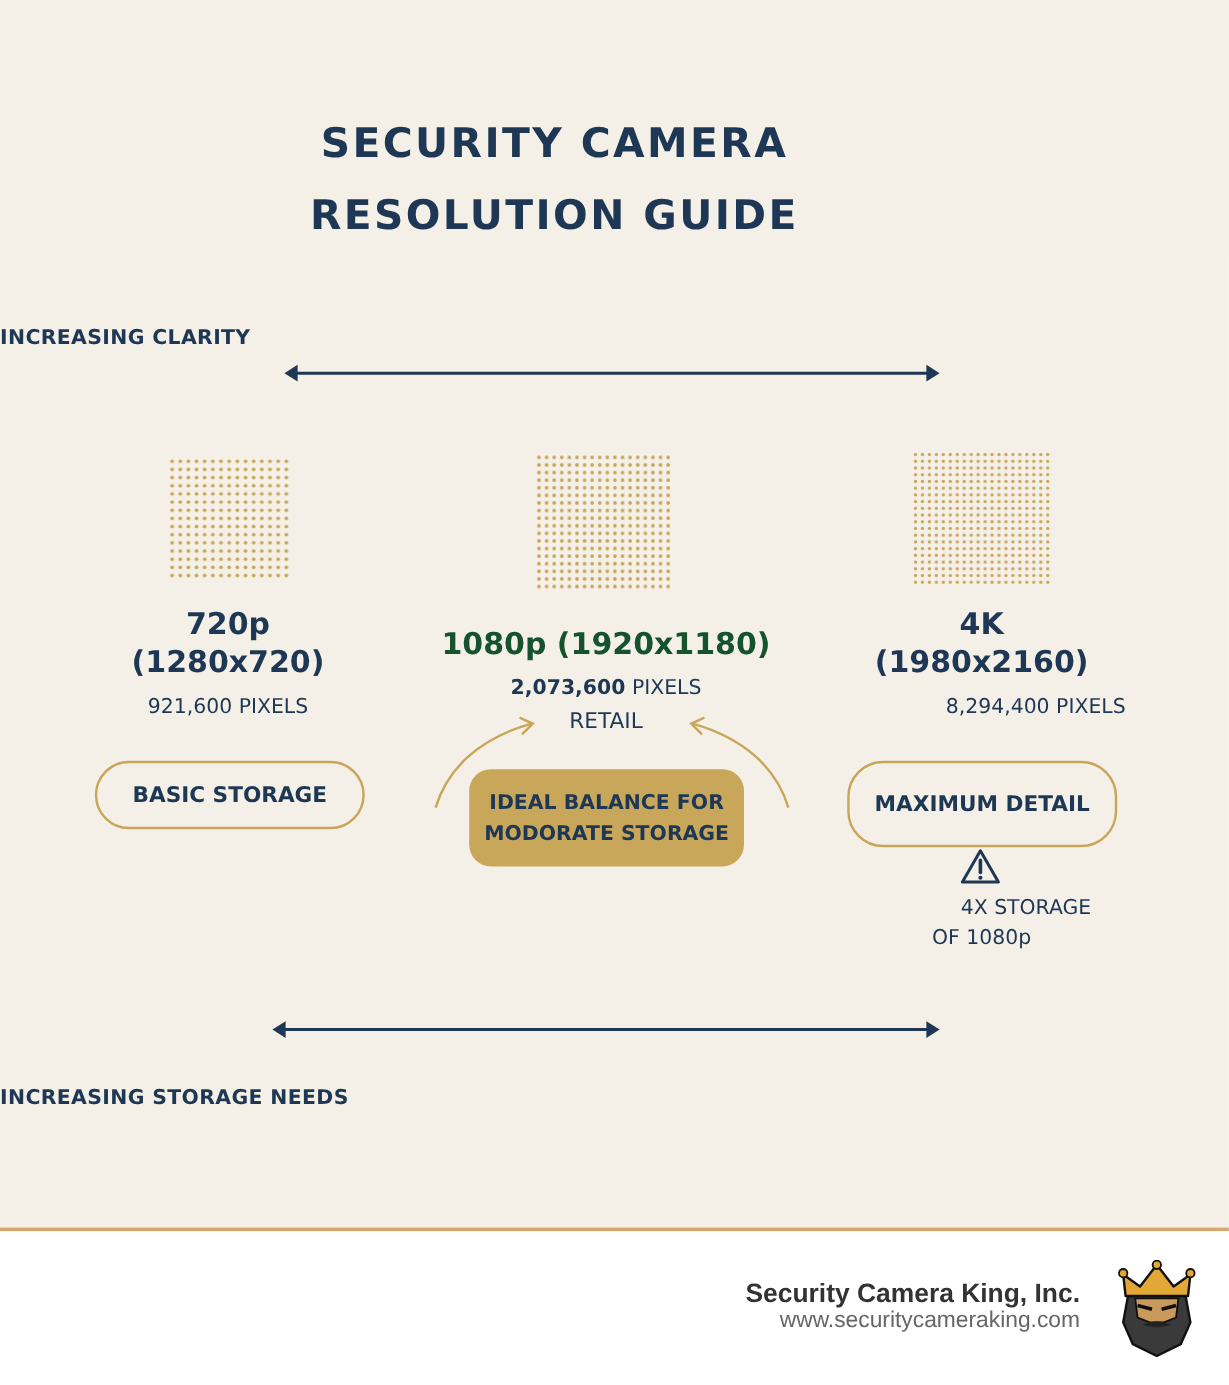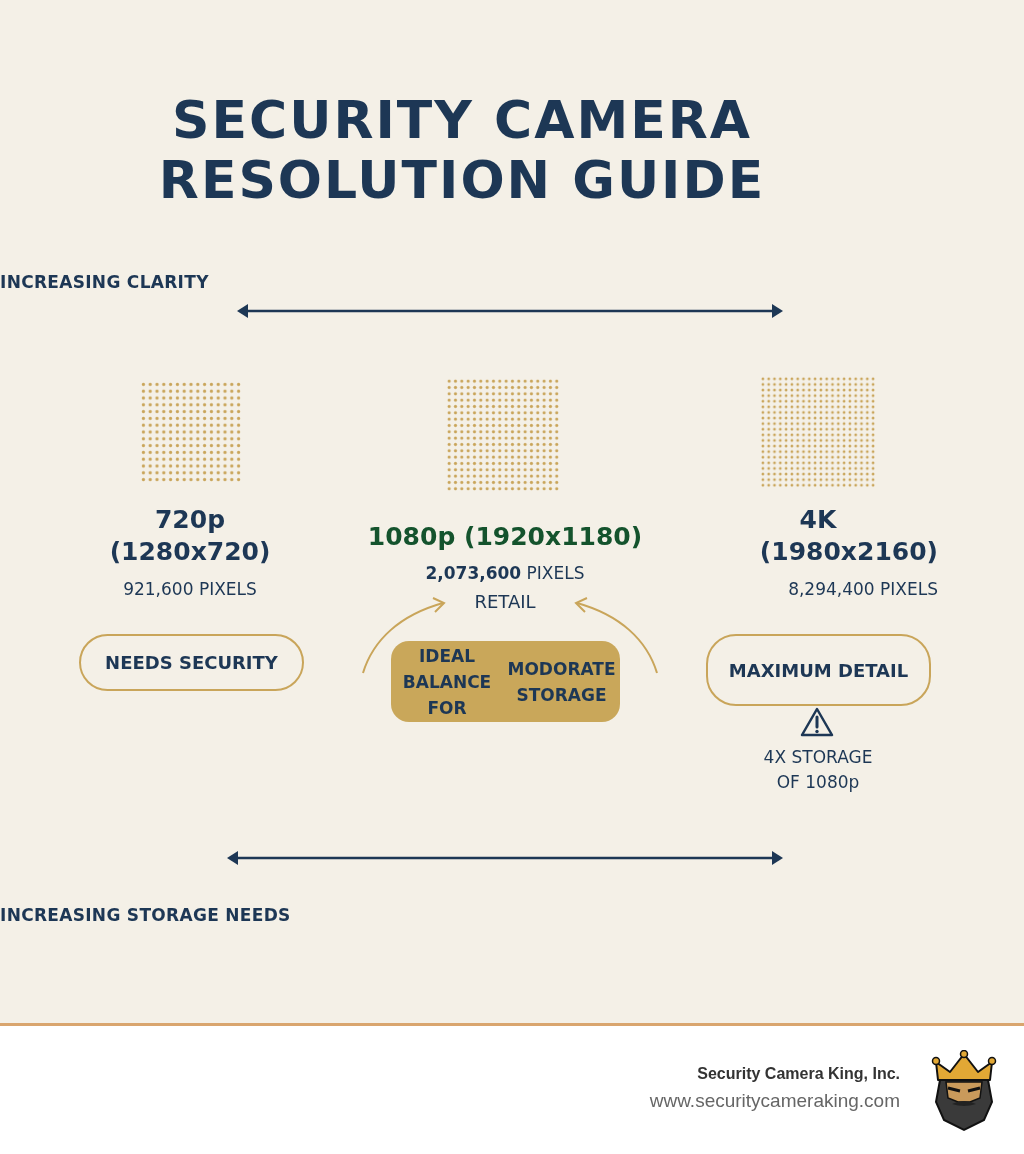--- a/index.html
+++ b/index.html
@@ -7,21 +7,21 @@
       width: 1024px; height: 1154px; position: relative; overflow: hidden;
       background: #ffffff;
       font-family: "DejaVu Sans", "Liberation Sans", sans-serif;
     }
     .canvas {
       position: absolute; left: 0; top: 0; width: 1024px; height: 1024px;
       background: #f4f0e7;
     }
     .title {
       position: absolute; left: 0; width: 924px; text-align: center;
-      color: #1d3755; font-weight: bold; font-size: 52px; letter-spacing: 2px;
+      color: #1d3755; font-weight: bold; font-size: 34px; letter-spacing: 2px;
       line-height: 60px; margin: 0;
     }
     .axis-label {
       position: absolute; left: 0; width: 1024px; text-align: left;
       color: #1d3755; font-weight: bold; font-size: 17px; letter-spacing: 0.3px;
     }
     .arrow { position: absolute; }
     .dotgrid {
       position: absolute;
       background-repeat: repeat;
@@ -41,35 +41,35 @@
     .pill {
       position: absolute; box-sizing: border-box;
       border: 2.5px solid #c9a55a; border-radius: 30px;
       display: flex; align-items: center; justify-content: center;
       color: #1d3755; font-weight: bold; font-size: 18px;
       background: transparent;
     }
     .badge {
       position: absolute; box-sizing: border-box;
       background: #c9a75a; border-radius: 18px;
-      display: flex; flex-direction: row; align-items: center; justify-content: center;
+      display: flex; flex-direction: column; align-items: center; justify-content: center;
       color: #1d3755; font-weight: bold; font-size: 17px; line-height: 26px; text-align: center;
     }
     .warn-text {
       position: absolute; text-align: center; color: #1d3755; font-size: 17px; line-height: 25px;
     }
     .divider {
       position: absolute; left: 0; top: 1023px; width: 1024px; height: 3px; background: #d9a56e;
     }
     .footer {
       position: absolute; left: 0; top: 1026px; width: 1024px; height: 128px; background: #ffffff;
     }
     .company {
       position: absolute; right: 124px; top: 1065px; text-align: left;
-      color: #333333; font-family: "Liberation Sans", sans-serif; font-weight: bold; font-size: 16px;
+      color: #333333; font-family: "Liberation Sans", sans-serif; font-weight: bold; font-size: 22px;
     }
     .website {
       position: absolute; right: 124px; top: 1090px; text-align: right;
       color: #666666; font-family: "Liberation Sans", sans-serif; font-size: 19px;
     }
     .logo { position: absolute; left: 926px; top: 1050px; width: 76px; height: 82px; }
   </style>
 </head>
 <body>
 
@@ -110,21 +110,21 @@
     <rect width="116" height="112" fill="url(#p4k)"></rect>
   </svg>
 
   <div class="col-title" style="left:70px; width:240px; top:503px;">720p</div>
   <div class="col-title" style="left:70px; width:240px; top:535px;">(1280x720)</div>
   <div class="pixels" style="left:70px; width:240px; top:579px;">
     <span>921,600</span>
     <span>PIXELS</span>
   </div>
   <div class="pill" style="left:79px; top:634px; width:225px; height:57px;">
-    <span>NEEDS SECURITY</span>
+    <span>BASIC STORAGE</span>
   </div>
 
   <div class="col-title gold" style="left:340px; width:330px; top:520px;">1080p (1920x1180)</div>
   <div class="pixels" style="left:340px; width:330px; top:563px;">
     <b>2,073,600</b>
     <span>PIXELS</span>
   </div>
   <div class="retail" style="left:340px; width:330px; top:591px;">RETAIL</div>
 
   <svg class="arrow" style="left:355px; top:595px;" width="100" height="85">
@@ -135,35 +135,35 @@
     <path d="M92,78 C82,45 55,20 12,8" fill="none" stroke="#c9a55a" stroke-width="2"></path>
     <path d="M22,3 L11,8 L20,17" fill="none" stroke="#c9a55a" stroke-width="2"></path>
   </svg>
 
   <div class="badge" style="left:391px; top:641px; width:229px; height:81px;">
     <span>IDEAL BALANCE FOR</span>
     <span>MODORATE STORAGE</span>
   </div>
 
   <div class="col-title" style="left:698px; width:240px; top:503px;">4K</div>
-  <div class="col-title" style="left:698px; width:240px; top:535px;text-align:right;">(1980x2160)</div>
+  <div class="col-title" style="left:698px; width:240px; top:535px;">(1980x2160)</div>
   <div class="pixels" style="left:698px; width:240px; top:579px;text-align:right;">
     <span>8,294,400</span>
     <span>PIXELS</span>
   </div>
   <div class="pill" style="left:706px; top:634px; width:225px; height:72px;">
     <span>MAXIMUM DETAIL</span>
   </div>
 
   <svg class="arrow" style="left:799px; top:706px;" width="36" height="32">
     <path d="M18,3 L33,29 L3,29 Z" fill="none" stroke="#1d3755" stroke-width="2.5" stroke-linejoin="round"></path>
     <line x1="18" y1="11" x2="18" y2="21" stroke="#1d3755" stroke-width="3" stroke-linecap="round"></line>
     <circle cx="18" cy="25.5" r="1.7" fill="#1d3755"></circle>
   </svg>
-  <div class="warn-text" style="left:698px; width:240px; top:745px;">4X STORAGE</div>
+  <div class="warn-text" style="left:735px; width:240px; top:745px;">4X STORAGE</div>
   <div class="warn-text" style="left:698px; width:240px; top:770px;">OF 1080p</div>
 
   <svg class="arrow" style="left:225px; top:849px;" width="560" height="18">
     <line x1="8" y1="9" x2="552" y2="9" stroke="#1d3755" stroke-width="2.5"></line>
     <polygon points="2,9 13,2 13,16" fill="#1d3755"></polygon>
     <polygon points="558,9 547,2 547,16" fill="#1d3755"></polygon>
   </svg>
   <div class="axis-label" style="top:879px;margin-top:26px;">INCREASING STORAGE NEEDS</div>
 </div>
 

